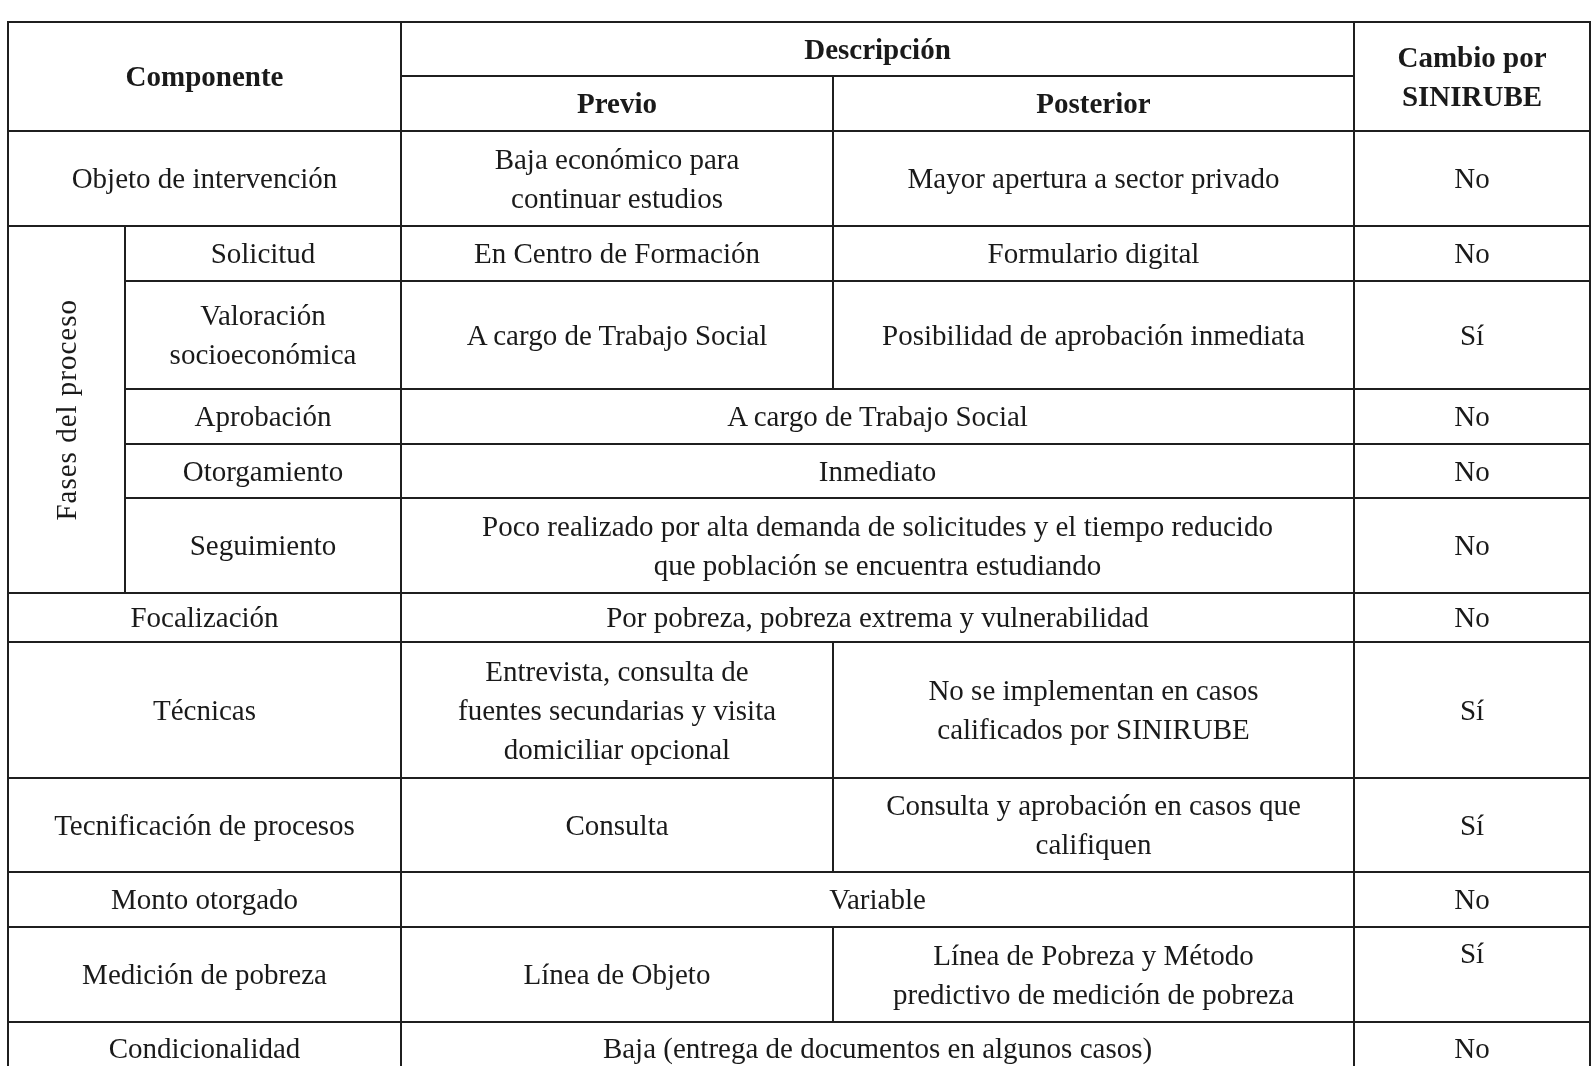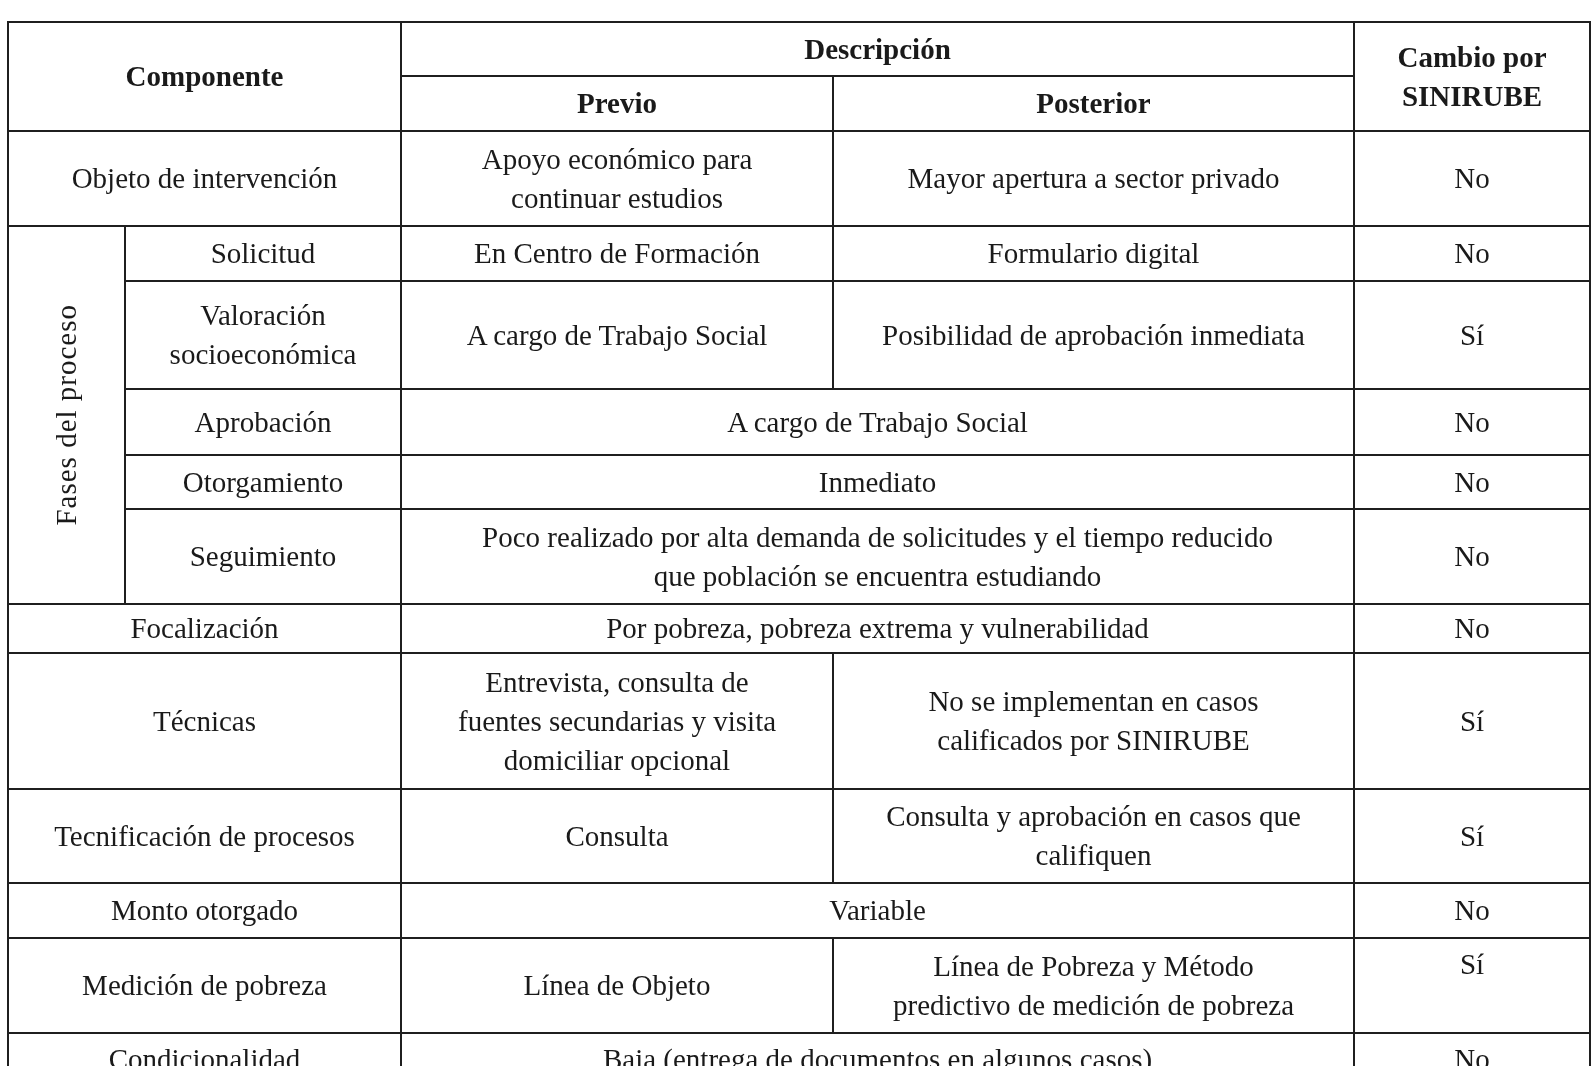--- a/index.html
+++ b/index.html
@@ -42,21 +42,21 @@
     </th>
   </tr>
   <tr style="height:55px">
     <th>Previo</th>
     <th>Posterior</th>
   </tr>
 
   <tr style="height:95px">
     <td colspan="2">Objeto de intervención</td>
     <td>
-      <div>Apoyo económico para</div>
+      <div>Baja económico para</div>
       <div>continuar estudios</div>
     </td>
     <td>Mayor apertura a sector privado</td>
     <td>No</td>
   </tr>
 
   <tr style="height:55px">
     <td rowspan="5" style="padding:0">
       <div class="vert-wrap">
             <span class="vert">Fases del proceso</span>
@@ -71,21 +71,21 @@
   <tr style="height:108px">
     <td>
       <div>Valoración</div>
       <div>socioeconómica</div>
     </td>
     <td>A cargo de Trabajo Social</td>
     <td>Posibilidad de aprobación inmediata</td>
     <td>Sí</td>
   </tr>
 
-  <tr style="height:66px">
+  <tr style="height:55px">
     <td>Aprobación</td>
     <td colspan="2">A cargo de Trabajo Social</td>
     <td>No</td>
   </tr>
 
   <tr style="height:54px">
     <td>Otorgamiento</td>
     <td colspan="2">Inmediato</td>
     <td>No</td>
   </tr>

